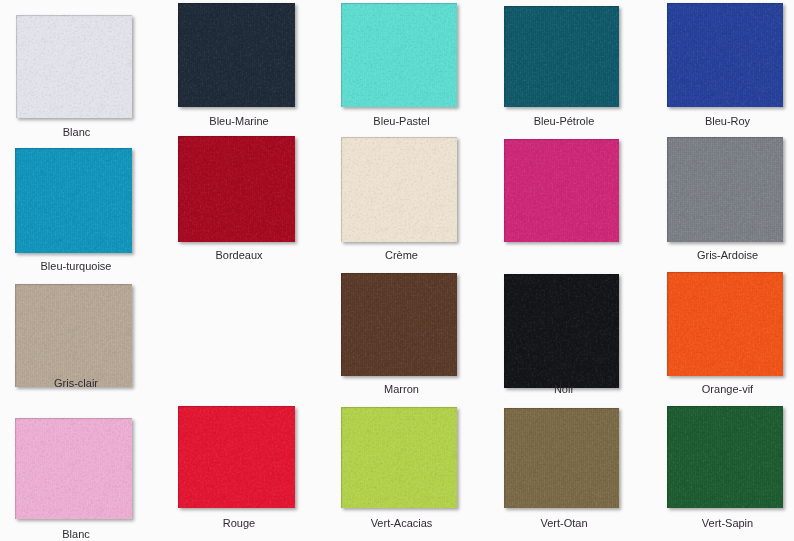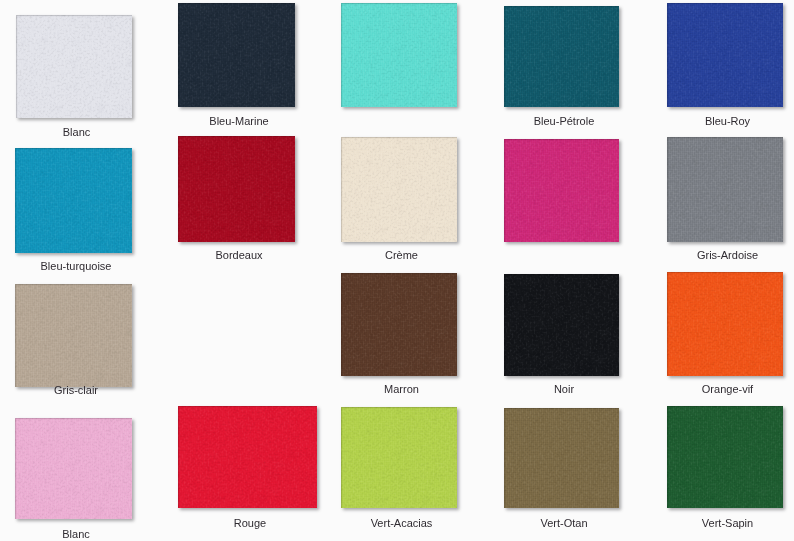--- a/index.html
+++ b/index.html
@@ -183,20 +183,21 @@
         </svg>
       <svg class="weave w5">
           <rect width="100%" height="100%" filter="url(#wd3)"></rect>
         </svg>
       <svg class="weave w6">
           <rect width="100%" height="100%" filter="url(#wl3)"></rect>
         </svg>
       <div class="weave-grid"></div>
       <div class="chip-edge"></div>
     </div>
+    <div class="swatch-label" style="top:112px">Bleu-Pastel</div>
   </div>
   <div class="swatch-cell c3 r0" style="left:504px;top:6px;width:115px;height:101px;">
     <div class="swatch-chip" style="background-color: rgb(17, 89, 106);">
       <svg class="weave w1">
           <rect width="100%" height="100%" filter="url(#wd1)"></rect>
         </svg>
       <svg class="weave w2">
           <rect width="100%" height="100%" filter="url(#wl1)"></rect>
         </svg>
       <svg class="weave w3">
@@ -381,21 +382,21 @@
         </svg>
       <svg class="weave w5">
           <rect width="100%" height="100%" filter="url(#wd3)"></rect>
         </svg>
       <svg class="weave w6">
           <rect width="100%" height="100%" filter="url(#wl3)"></rect>
         </svg>
       <div class="weave-grid"></div>
       <div class="chip-edge"></div>
     </div>
-    <div class="swatch-label" style="top:100px">Gris-clair</div>
+    <div class="swatch-label" style="top:93px">Gris-clair</div>
   </div>
   <div class="swatch-cell c2 r2">
     <div class="swatch-chip" style="background-color: rgb(91, 58, 41);">
       <svg class="weave w1">
           <rect width="100%" height="100%" filter="url(#wd1)"></rect>
         </svg>
       <svg class="weave w2">
           <rect width="100%" height="100%" filter="url(#wl1)"></rect>
         </svg>
       <svg class="weave w3">
@@ -408,21 +409,21 @@
           <rect width="100%" height="100%" filter="url(#wd3)"></rect>
         </svg>
       <svg class="weave w6">
           <rect width="100%" height="100%" filter="url(#wl3)"></rect>
         </svg>
       <div class="weave-grid"></div>
       <div class="chip-edge"></div>
     </div>
     <div class="swatch-label" style="top:110px">Marron</div>
   </div>
-  <div class="swatch-cell c3 r2" style="left:504px;top:274px;width:115px;height:102px;">
+  <div class="swatch-cell c3 r2" style="left:504px;top:274px;width:115px;height:114px;">
     <div class="swatch-chip" style="background-color: rgb(19, 21, 25);">
       <svg class="weave w1">
           <rect width="100%" height="100%" filter="url(#wd1)"></rect>
         </svg>
       <svg class="weave w2">
           <rect width="100%" height="100%" filter="url(#wl1)"></rect>
         </svg>
       <svg class="weave w3">
           <rect width="100%" height="100%" filter="url(#wd2)"></rect>
         </svg>
@@ -483,21 +484,21 @@
           <rect width="100%" height="100%" filter="url(#wd3)"></rect>
         </svg>
       <svg class="weave w6">
           <rect width="100%" height="100%" filter="url(#wl3)"></rect>
         </svg>
       <div class="weave-grid"></div>
       <div class="chip-edge"></div>
     </div>
     <div class="swatch-label" style="top:110px">Blanc</div>
   </div>
-  <div class="swatch-cell c1 r3" style="left:178px;top:406px;width:139px;height:102px;">
+  <div class="swatch-cell c1 r3" style="left:178px;top:406px;width:117px;height:102px;">
     <div class="swatch-chip" style="background-color: rgb(227, 22, 50);">
       <svg class="weave w1">
           <rect width="100%" height="100%" filter="url(#wd1)"></rect>
         </svg>
       <svg class="weave w2">
           <rect width="100%" height="100%" filter="url(#wl1)"></rect>
         </svg>
       <svg class="weave w3">
           <rect width="100%" height="100%" filter="url(#wd2)"></rect>
         </svg>

